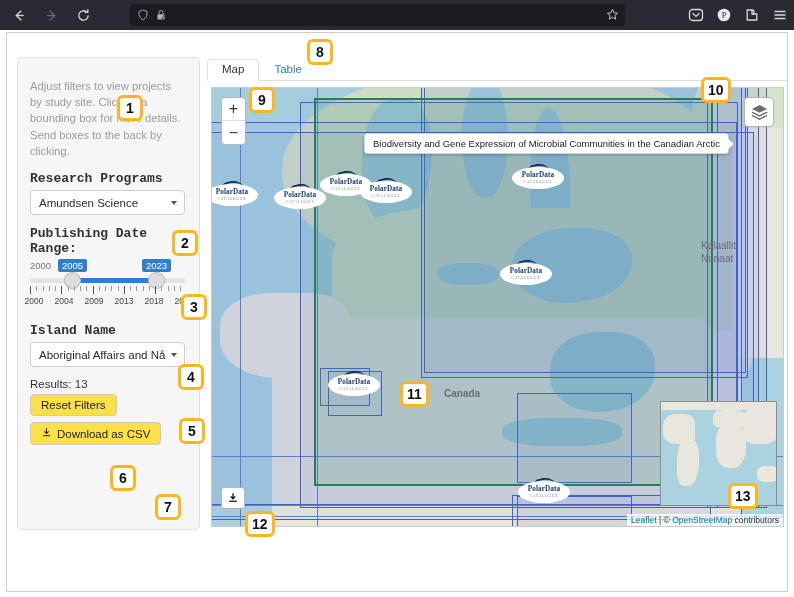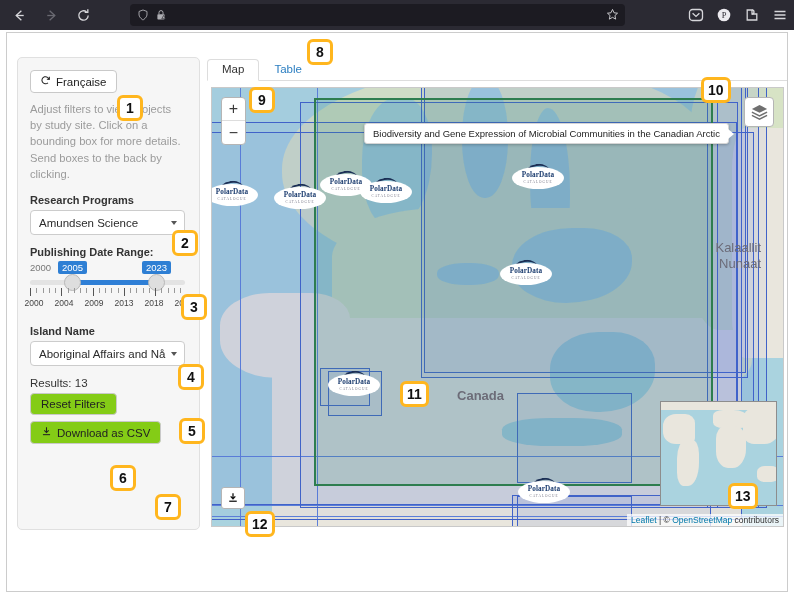--- a/index.html
+++ b/index.html
@@ -68,21 +68,21 @@
   #lang-btn {
     display: inline-flex; align-items: center; gap: 5px;
     background: #ffffff; border: 1px solid #c9c9c9; border-radius: 4px;
     padding: 4px 9px; font-size: 11.5px; color: #222; cursor: pointer;
   }
   #intro-text {
     font-size: 11.2px; color: #9b9b9b; line-height: 1.45; margin: 8px 0 12px 0;
     max-width: 155px;
   }
   .field-label {
-    font-size: 11px; font-weight: bold; color: #333; margin-bottom: 4px;
+    font-size: 13px; font-weight: bold; color: #333; margin-bottom: 4px; font-family: Liberation Mono, monospace;
   }
   .select-box {
     position: relative; background: #ffffff; border: 1px solid #cccccc;
     border-radius: 4px; height: 25px; width: 155px;
     display: flex; align-items: center; padding: 0 18px 0 8px;
     font-size: 11.5px; color: #2b2b2b; cursor: pointer;
     white-space: nowrap; overflow: hidden;
   }
   .caret {
     position: absolute; right: 7px; top: 50%; margin-top: -2px;
@@ -118,21 +118,21 @@
   #slider-tick-labels {
     position: absolute; left: 0; top: 36px; width: 160px; height: 12px;
   }
   #slider-tick-labels span {
     position: absolute; font-size: 8.5px; color: #444; transform: translateX(-50%);
   }
 
   #results-text { font-size: 11.5px; color: #333; margin: 2px 0 4px 0; }
   .plain-btn {
     display: inline-flex; align-items: center; gap: 5px;
-    background: #84cc16; border: 1px solid #c9c9c9; border-radius: 4px;
+    background: #fde047; border: 1px solid #c9c9c9; border-radius: 4px;
     padding: 4px 10px; font-size: 11.5px; color: #222; cursor: pointer;
     margin-bottom: 6px;
   }
 
   
   #main { position: absolute; left: 200px; top: 24px; width: 580px; height: 508px; }
   #tabs { height: 24px; display: flex; align-items: flex-end; border-bottom: 1px solid #dddddd; }
   .tab {
     padding: 3px 14px 5px 14px; font-size: 11.5px; cursor: pointer;
     border: 1px solid transparent; margin-bottom: -1px;
@@ -187,21 +187,21 @@
     position: absolute; right: 6px; bottom: 20px; width: 117px; height: 105px;
     background: #aad3df; border: 1px solid #8d8d8d; z-index: 28; overflow: hidden;
   }
   #attribution {
     position: absolute; right: 0; bottom: 0; z-index: 30;
     background: rgba(255,255,255,0.75); font-size: 8.5px; color: #333;
     padding: 1px 4px;
   }
   #attribution a { color: #0078a8; text-decoration: none; }
   #tooltip {
-    position: absolute; left: 152px; top: 35px; z-index: 35;
+    position: absolute; left: 152px; top: 45px; z-index: 35;
     background: #ffffff; border: 1px solid #d5d5d5; border-radius: 3px;
     padding: 4px 8px; font-size: 9.5px; color: #222; white-space: nowrap;
     box-shadow: 0 1px 3px rgba(0,0,0,0.25);
   }
   #tooltip:after {
     content:""; position: absolute; right: -6px; top: 50%; margin-top: -5px;
     border-top: 5px solid transparent; border-bottom: 5px solid transparent;
     border-left: 6px solid #ffffff;
   }
   .marker {
@@ -219,22 +219,22 @@
   .marker .t2 {
     font-family: "Liberation Serif", serif; font-size: 3.4px; color: #7a7a8a;
     letter-spacing: 1px; line-height: 1; margin-top: 1.5px;
   }
   .marker .arc {
     position: absolute; left: 12px; top: 0px; width: 26px; height: 10px;
     border-top: 2px solid #1b2f55; border-radius: 50% / 100% 100% 0 0;
     transform: rotate(-8deg);
   }
   .map-label {
-    position: absolute; font-size: 13px; color: #6b6b78; z-index: 20;
-    text-align: right; line-height: 1.25;
+    position: absolute; font-size: 10px; color: #6b6b78; z-index: 20;
+    text-align: left; line-height: 1.25;
   }
 
   
   .badge {
     position: absolute; z-index: 60;
     background: #ffffff; border: 3px solid #ffb61e; border-radius: 6px;
     font-size: 14px; font-weight: bold; color: #111;
     display: flex; align-items: center; justify-content: center;
     min-width: 26px; height: 26px; padding: 0 4px;
   }
@@ -307,29 +307,20 @@
       </svg>
     </span>
   </div>
 </div>
 
 <div id="page">
 <div id="content-frame">
 
   <div id="sidebar">
 
-    <div id="lang-btn">
-      <span>
-        <svg width="11" height="11" viewBox="0 0 16 16">
-          <path d="M13.2 7.4 A5.2 5.2 0 1 0 11.6 11.4" fill="none" stroke="#222" stroke-width="1.5"></path>
-          <path d="M13.6 2.6 L13.6 6.3 L10 6.3" fill="none" stroke="#222" stroke-width="1.5"></path>
-        </svg>
-      </span>
-      <span>Française</span>
-    </div>
 
     <p id="intro-text">Adjust filters to view projects by study site. Click on a bounding box for more details. Send boxes to the back by clicking.</p>
 
     <div class="group">
       <div class="field-label">Research Programs</div>
       <div class="select-box">
         <span>Amundsen Science</span>
         <i class="caret"></i>
       </div>
     </div>

